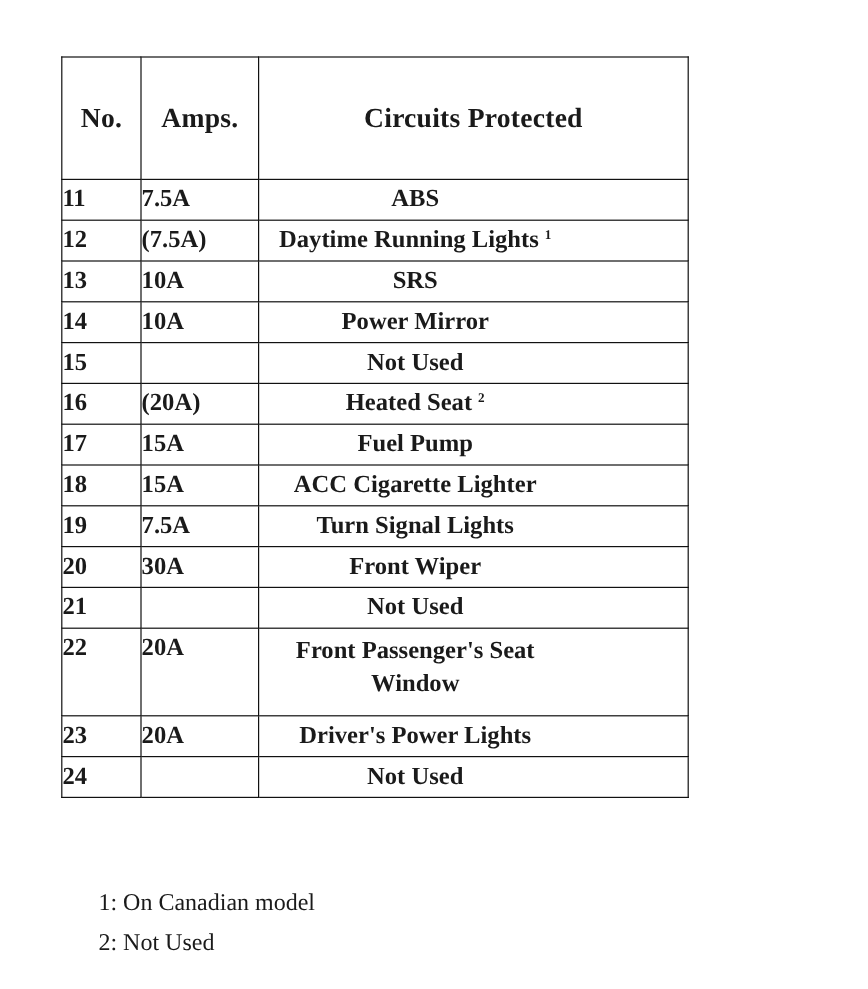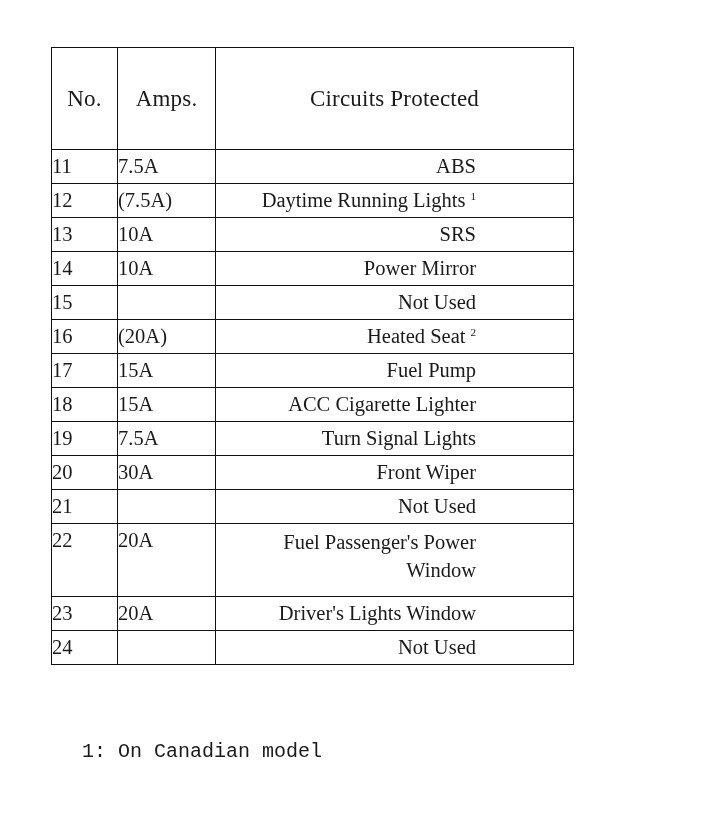--- a/index.html
+++ b/index.html
@@ -27,21 +27,21 @@
     left: 51px;
     top: 47px;
     width: 522px;
     border-collapse: collapse;
     table-layout: fixed;
   }
   table.fuse-table td,
   table.fuse-table th {
     border: 1px solid #111111;
     padding: 0;
-    font-weight: normal;
+    font-weight: bold;
     vertical-align: middle;
     color: #1a1a1a;
   }
   col.c-no    { width: 66px; }
   col.c-amps  { width: 98px; }
   col.c-circ  { width: 358px; }
 
   thead th {
     height: 101px;
     font-size: 23px;
@@ -56,21 +56,21 @@
     height: 33px;
     font-size: 20.5px;
   }
   td.col-no {
     text-align: left;
   }
   td.col-amps {
     text-align: left;
   }
   td.col-circ {
-    text-align: right;
+    text-align: center;
     padding-left: 14px;
     line-height: 1.38;
   }
   tr.tall td {
     height: 67px;
   }
   tr.tall td.col-no,
   tr.tall td.col-amps {
     vertical-align: top;
     padding-top: 5px;
@@ -91,21 +91,20 @@
   }
   .footnotes {
     position: absolute;
     left: 82px;
     top: 735px;
     font-size: 20px;
     line-height: 1.72;
   }
   .footnotes div {
     white-space: nowrap;
-    font-family: Liberation Mono, monospace;
   }
 </style>
 </head>
 <body>
 
 <div class="page">
 
   <table class="fuse-table">
     <colgroup>
       <col class="c-no">
@@ -194,37 +193,38 @@
           <td class="col-no">21</td>
           <td class="col-amps"></td>
           <td class="col-circ">
             <span class="circ-wrap">Not Used</span>
           </td>
         </tr>
         <tr class="tall">
           <td class="col-no">22</td>
           <td class="col-amps">20A</td>
           <td class="col-circ">
-            <span class="circ-wrap">Fuel Passenger's Power Window</span>
+            <span class="circ-wrap">Front Passenger's Seat Window</span>
           </td>
         </tr>
         <tr>
           <td class="col-no">23</td>
           <td class="col-amps">20A</td>
           <td class="col-circ">
-            <span class="circ-wrap">Driver's Lights Window</span>
+            <span class="circ-wrap">Driver's Power Lights</span>
           </td>
         </tr>
         <tr>
           <td class="col-no">24</td>
           <td class="col-amps"></td>
           <td class="col-circ">
             <span class="circ-wrap">Not Used</span>
           </td>
         </tr>
       </tbody>
   </table>
 
   <div class="footnotes">
     <div>1: On Canadian model</div>
+    <div>2: Not Used</div>
   </div>
 
 </div>
 
 </body></html>

